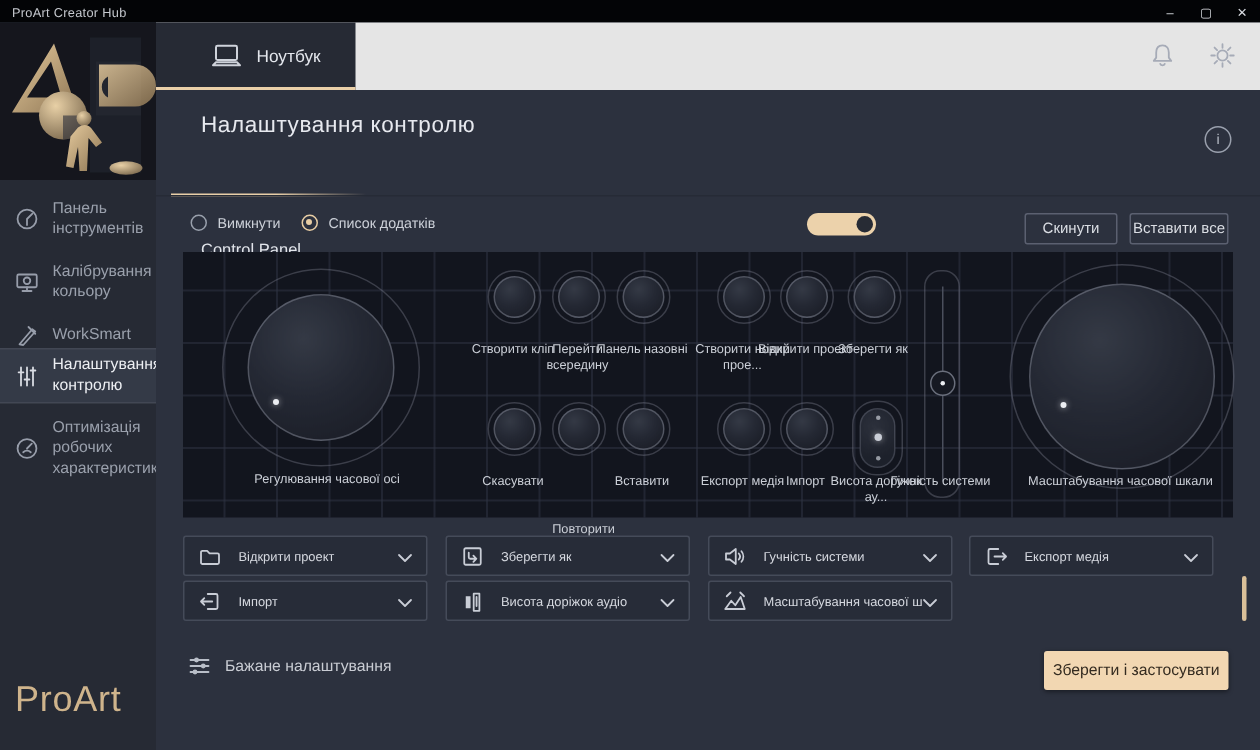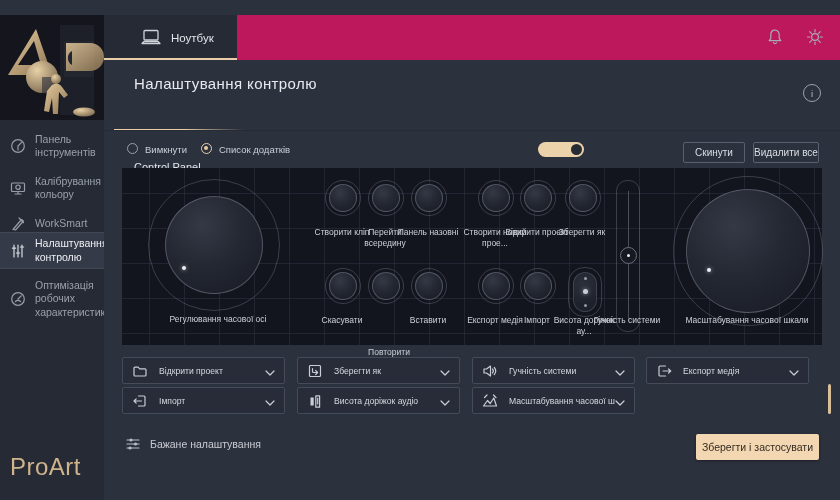--- a/index.html
+++ b/index.html
@@ -18,21 +18,21 @@
   .nav-item{position:absolute;left:0;width:104px;display:flex;align-items:center;box-sizing:border-box;padding-left:9px;cursor:pointer;}
   .nav-icon{width:18px;height:18px;flex:0 0 18px;display:flex;align-items:center;justify-content:center;}
   .nav-icon svg{stroke:#979daa;fill:none;stroke-width:1.2;stroke-linecap:round;stroke-linejoin:round;}
   .nav-label{margin-left:8px;font-size:10.5px;line-height:1.28;color:#9aa0ac;width:62px;}
   .nav-item.active{background:#343a47;border-top:1px solid rgba(255,255,255,.07);border-bottom:1px solid rgba(255,255,255,.07);}
   .nav-item.active .nav-label{color:#edeff3;}
   .nav-item.active .nav-icon svg{stroke:#d9dce3;}
   .side-logo{position:absolute;left:10px;top:438px;font-size:24px;color:#cfb48c;letter-spacing:.5px;}
 
   
-  .tabbar{position:absolute;left:104px;top:15px;width:736px;height:45px;background:#be185d;border-bottom:1px solid #242833;}
+  .tabbar{position:absolute;left:104px;top:15px;width:736px;height:45px;background:#e5e5e5;border-bottom:1px solid #242833;}
   .device-tab{position:absolute;left:0;top:0;width:133px;height:45px;background:#262a34;display:flex;align-items:center;cursor:pointer;}
   .device-tab .tab-underline{position:absolute;left:0;bottom:0;width:133px;height:2px;background:#e9cfa8;}
   .device-tab svg{margin-left:36px;stroke:#cfd3db;fill:none;stroke-width:1.3;stroke-linejoin:round;}
   .device-tab .tab-label{margin-left:9px;font-size:11.5px;color:#e3e6ec;}
   .topbar-icon{position:absolute;top:11px;width:22px;height:22px;display:flex;align-items:center;justify-content:center;cursor:pointer;}
   .topbar-icon svg{stroke:#a6abb7;fill:none;stroke-width:1.2;stroke-linecap:round;stroke-linejoin:round;}
 
   
   .content{position:absolute;left:104px;top:60px;width:736px;height:440px;background:#2c313e;}
   .page-title{position:absolute;left:30px;top:15px;font-size:15px;color:#e7e9ef;letter-spacing:.4px;}
@@ -86,20 +86,28 @@
   .pref{position:absolute;left:21px;top:376px;display:flex;align-items:center;cursor:pointer;}
   .pref svg{stroke:#b9bec8;fill:none;stroke-width:1.2;stroke-linecap:round;}
   .pref-label{margin-left:9px;font-size:10.5px;color:#c9ccd3;}
   .save-btn{position:absolute;left:592px;top:374px;width:123px;height:26px;background:#f2d7b2;border-radius:2px;display:flex;align-items:center;justify-content:center;font-size:10.5px;color:#342b20;cursor:pointer;box-shadow:0 1px 3px rgba(0,0,0,.4);}
 </style>
 </head>
 <body>
 
 <div class="stage">
 
+  <div class="titlebar">
+    <span class="tb-title">ProArt Creator Hub</span>
+    <div class="tb-controls">
+      <span class="tb-btn">–</span>
+      <span class="tb-btn">▢</span>
+      <span class="tb-btn">✕</span>
+    </div>
+  </div>
 
   <div class="sidebar">
     <div class="hero">
       <svg width="104" height="105" viewBox="0 0 104 105">
         <defs>
           <linearGradient id="g1" x1="0" y1="0" x2="1" y2="1">
             <stop offset="0" stop-color="#e6cb9e"></stop>
               <stop offset="1" stop-color="#8c7452"></stop>
           </linearGradient>
           <radialGradient id="g2" cx="0.35" cy="0.3" r="0.9">
@@ -211,21 +219,21 @@
             <polyline points="1,1 5,5 9,1"></polyline>
           </svg>
       </span>
     </div>
 
     <div class="toggle">
         <div class="knob"></div>
       </div>
 
     <div class="ghost-btn" style="left:579px;width:62px;">Скинути</div>
-    <div class="ghost-btn" style="left:649px;width:66px;">Видалити все</div>
+    <div class="ghost-btn" style="left:649px;width:66px;">Вставити все</div>
 
     <div class="map-panel">
 
       <div class="ring" style="left:26px;top:11px;width:130px;height:130px;"></div>
       <div class="knob-face" style="left:43px;top:28px;width:96px;height:96px;"></div>
       <div class="dial-dot" style="left:60px;top:98px;"></div>
       <div class="knob-label" style="left:1px;top:146px;width:190px;">Регулювання часової осі</div>
 
       <div class="ring" style="left:203px;top:12px;width:34px;height:34px;"></div>
       <div class="knob-face" style="left:207px;top:16px;width:26px;height:26px;"></div>

